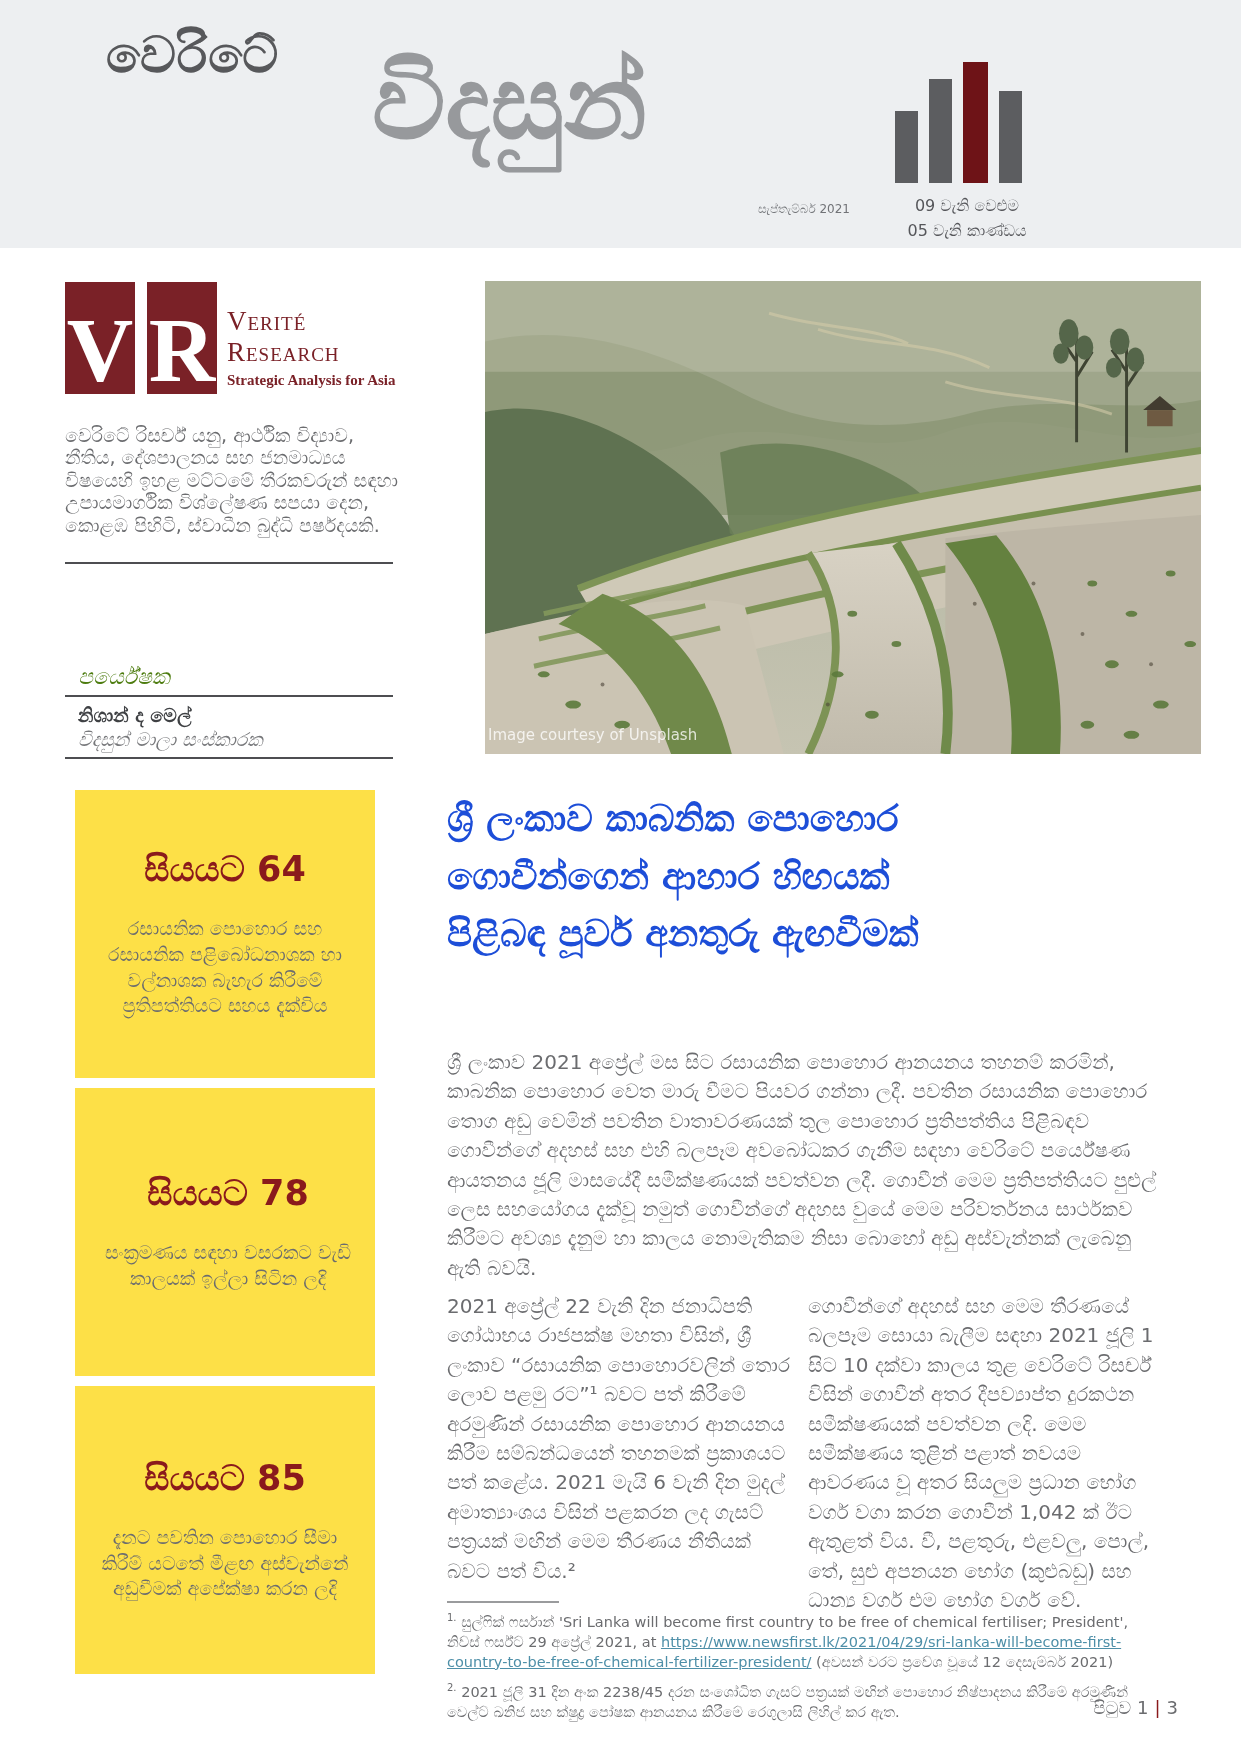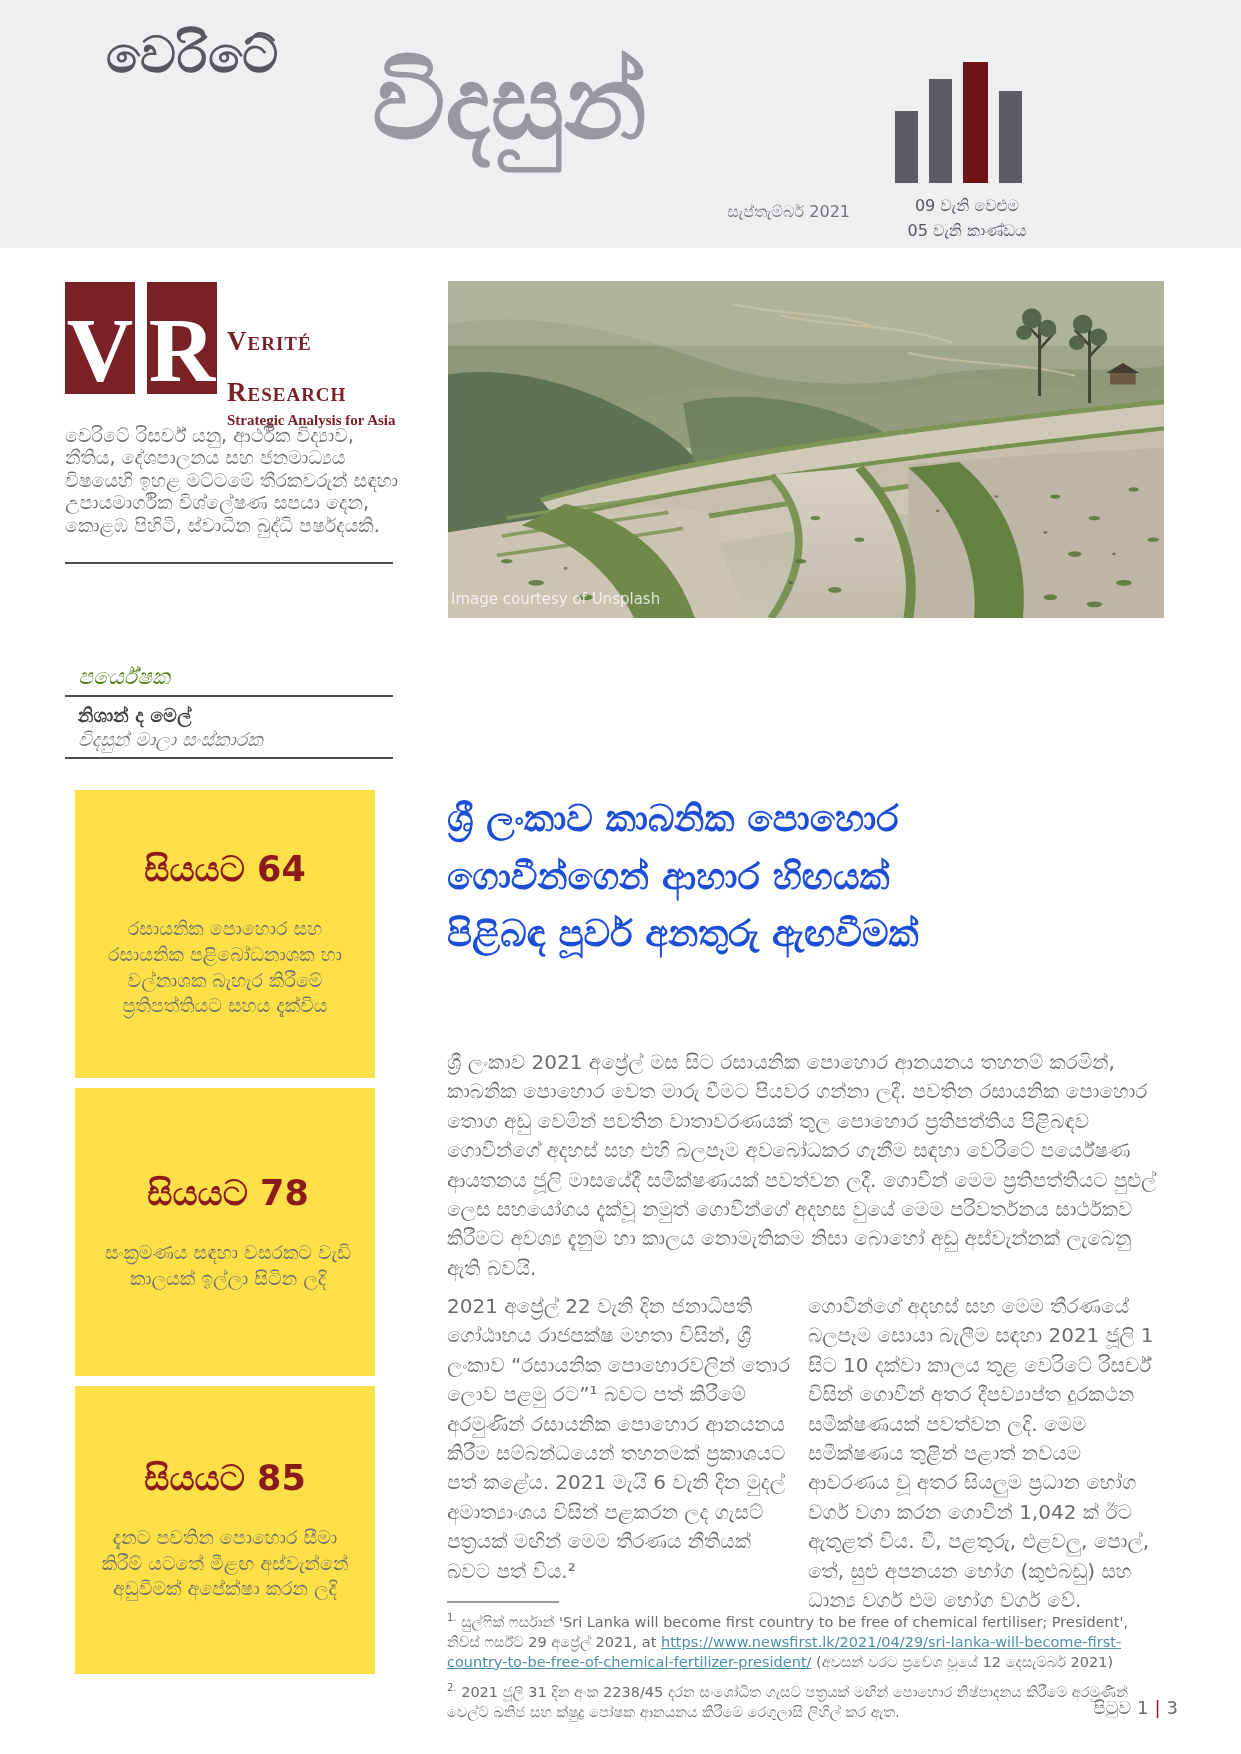--- a/index.html
+++ b/index.html
@@ -6,51 +6,51 @@
   html,body { background:#d8d8d8; }
   body { font-family:"DejaVu Sans", sans-serif; }
   .page {
     position:relative; width:1241px; height:1754px; margin:0 auto;
     background:#ffffff; overflow:hidden;
   }
   
   .masthead { position:absolute; left:0; top:0; width:1241px; height:248px; background:#edeff1; }
   .brand-small { position:absolute; left:106px; top:26px; font-size:50px; font-weight:bold; color:#57585b; letter-spacing:1px; }
   .brand-large { position:absolute; left:372px; top:52px; font-size:102px; font-weight:bold; color:#97999c; line-height:1; }
-  .issue-date { position:absolute; left:600px; top:202px; width:250px; text-align:right; font-size:16px; color:#717377; }
+  .issue-date { position:absolute; left:600px; top:202px; width:250px; text-align:right; font-size:12px; color:#717377; }
   .barchart { position:absolute; left:895px; top:60px; width:130px; height:123px; display:flex; align-items:flex-end; gap:11px; }
   .barchart .bar { width:23px; background:#5c5d60; }
   .bar-1 { height:72px; }
   .bar-2 { height:104px; }
   .bar-3 { height:121px; background:#6e1317 !important; width:25px !important; }
   .bar-4 { height:92px; }
   .volume { position:absolute; left:872px; top:194px; width:190px; text-align:center; font-size:16px; color:#55565a; line-height:1.55; }
   
   .vr-logo { position:absolute; left:65px; top:282px; display:flex; }
   .logo-sq { width:70px; height:112px; background:#7a2127; color:#ffffff; display:flex; align-items:flex-end; justify-content:center;
              font-family:"Liberation Serif", serif; font-size:92px; font-weight:bold; line-height:0.95; }
   .logo-sq + .logo-sq { margin-left:12px; }
   .logo-words { margin-left:10px; padding-top:24px; color:#7a2127; font-family:"Liberation Serif", serif; }
-  .logo-words .wm { font-size:27px; letter-spacing:1px; line-height:1.15; font-variant:small-caps; font-weight:bold;margin-top:20px; }
+  .logo-words .wm { font-size:27px; letter-spacing:1px; line-height:1.15; font-variant:small-caps; font-weight:normal; }
   .logo-words .tg { font-size:15px; margin-top:4px; font-weight:bold; }
   .about { position:absolute; left:65px; top:424px; width:338px; font-size:19px; line-height:1.18; color:#6b6c6f; }
   .sb-divider { position:absolute; left:65px; width:328px; height:2px; background:#4d4e51; }
   .d1 { top:562px; } .d2 { top:695px; } .d3 { top:757px; }
   .researchers { position:absolute; left:78px; top:571px; font-size:19px; font-weight:bold; color:#3f4144; line-height:1.2; }
   .researchers div { margin-bottom:1px; }
   .res-role { position:absolute; left:78px; top:664px; font-size:22px; font-style:italic; color:#4d7c0f; }
   .editor-name { position:absolute; left:78px; top:704px; font-size:19px; font-weight:bold; color:#3f4144; }
   .editor-role { position:absolute; left:78px; top:728px; font-size:19px; font-style:italic; color:#77787b; }
   .stat-card { position:absolute; left:75px; width:300px; height:288px; background:#fde047;
                display:flex; flex-direction:column; align-items:center; justify-content:center; gap:26px; padding:18px; }
   .sc1 { top:790px; } .sc2 { top:1088px;padding-left:24px; } .sc3 { top:1386px; }
   .stat-value { font-size:35px; font-weight:bold; color:#8a1a1c; }
   .stat-desc { font-size:19px; color:#6b6c6f; text-align:center; line-height:1.35; }
   
-  .photo { position:absolute; left:433px; top:281px; width:731px; height:337px; overflow:hidden;padding-left:15px; }
+  .photo { position:absolute; left:470px; top:281px; width:731px; height:473px; overflow:hidden;padding-left:15px; }
   .photo svg { display:block; width:100%; height:100%; }
   .photo-caption { position:absolute; left:18px; bottom:10px; font-size:15px; color:rgba(255,255,255,0.78); }
   .article-title { position:absolute; left:447px; top:790px; width:720px; font-size:37px; font-weight:bold;
                    color:#1d4ed8; line-height:1.56; }
   .lead { position:absolute; left:447px; top:1048px; width:712px; font-size:20px; line-height:1.47; color:#6b6c6f; }
   .col { position:absolute; top:1292px; width:352px; font-size:20px; line-height:1.47; color:#6b6c6f; }
   .col-left { left:447px; } .col-right { left:808px; }
   .fn-divider { position:absolute; left:447px; top:1601px; width:112px; height:2px; background:#9a9b9d; }
   .footnotes { position:absolute; left:447px; top:1611px; width:716px; font-size:14.5px; line-height:1.38; color:#6b6c6f; }
   .footnote { margin-bottom:9px; }

